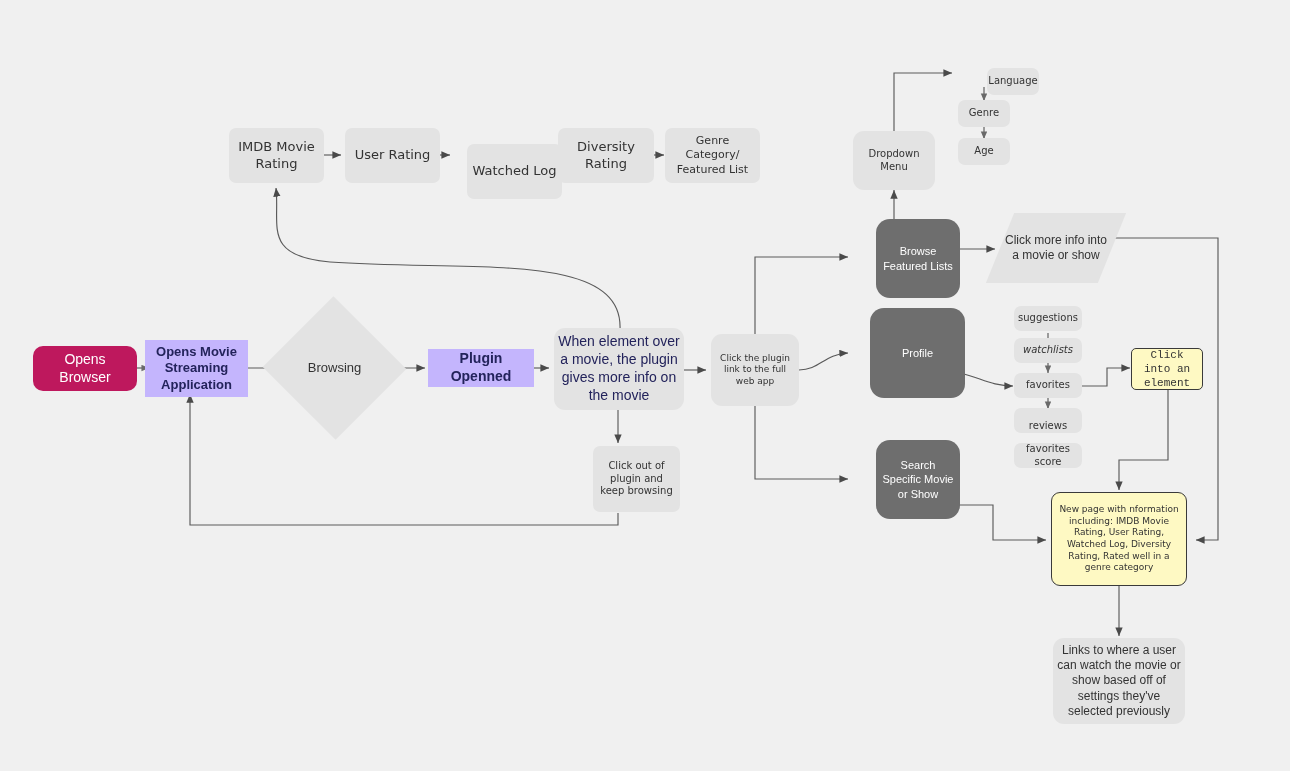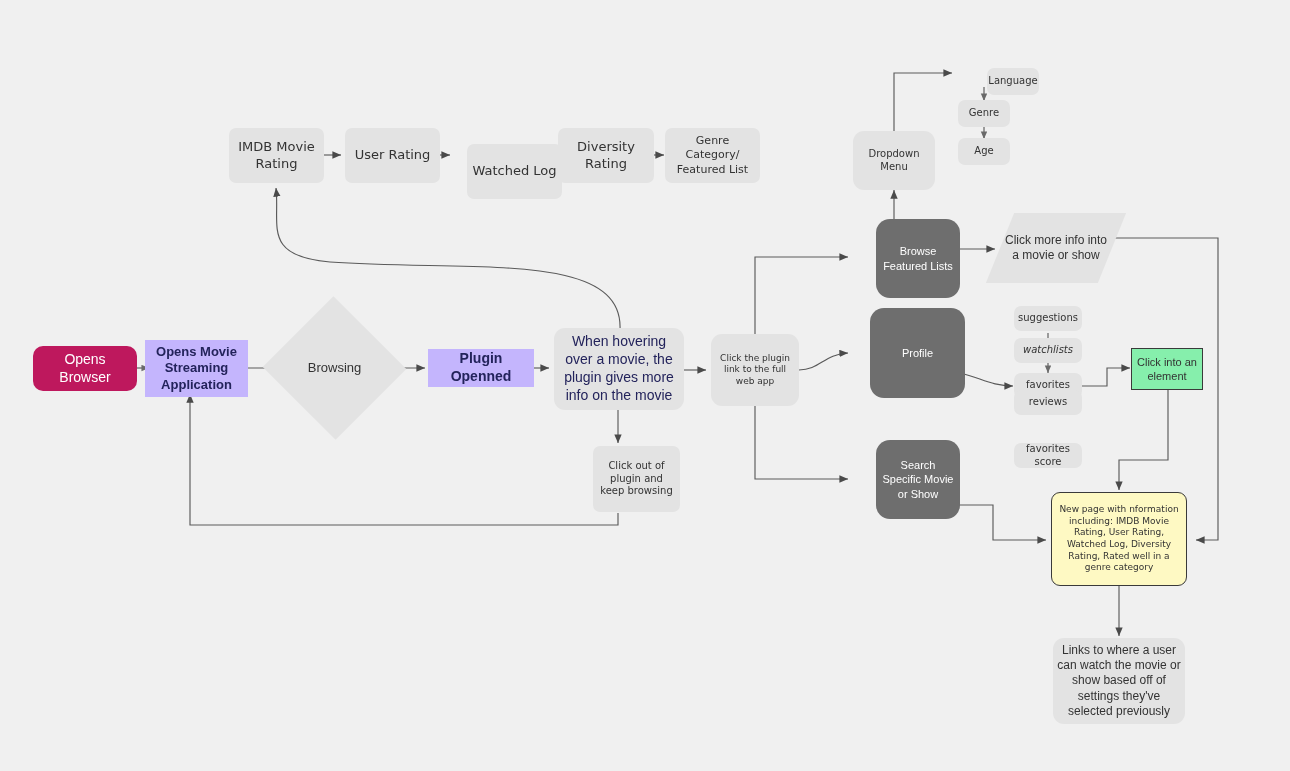--- a/index.html
+++ b/index.html
@@ -22,21 +22,21 @@
     color:#333333;
     z-index:2;
   }
   .node span{display:block;padding:0 4px;}
 
   
   .light       {background:#e3e3e3;border-radius:7px;}
   .light-sharp {background:#c4b5fd;border-radius:0;font-weight:bold;}
   .dark        {background:#be185d;color:#ffffff;border-radius:10px;}
   .gray        {background:#6e6e6e;color:#ffffff;border-radius:14px;margin-left:22px;}
-  .outline     {background:#86efac;border:1.4px solid #3a3a3a;border-radius:0;}
+  .outline     {background:#fef9c3;border:1.4px solid #3a3a3a;border-radius:5px;font-family:Liberation Mono, monospace;}
   .outline-white{background:#fef9c3;border:1.4px solid #3a3a3a;border-radius:9px;}
   .navy        {color:#23235b;}
   .diamond     {background:transparent;}
   .diamond .dshape{
     position:absolute;left:0;top:0;width:100%;height:100%;
     background:#e3e3e3;
     transform:rotate(45deg);
     transform-origin:center;
     z-index:-1;
   }
@@ -137,21 +137,21 @@
   <div class="node diamond t13" style="left:283px;top:318px;width:103px;height:100px;">
     <i class="dshape"></i>
     <span>Browsing</span>
   </div>
 
   <div class="node light-sharp navy t14" style="left:428px;top:349px;width:106px;height:38px;">
     <span>Plugin Openned</span>
   </div>
 
   <div class="node light navy t14" style="left:554px;top:328px;width:130px;height:82px;border-radius:11px;">
-    <span>When hovering over a movie, the plugin gives more info on the movie</span>
+    <span>When element over a movie, the plugin gives more info on the movie</span>
   </div>
 
   <div class="node light t9 thin-font" style="left:711px;top:334px;width:88px;height:72px;border-radius:11px;">
     <span>Click the plugin link to the full web app</span>
   </div>
 
   <div class="node light t10 thin-font" style="left:575px;top:446px;width:87px;height:66px;margin-left:18px;">
     <span>Click out of plugin and keep browsing</span>
   </div>
 
@@ -201,21 +201,21 @@
 
   <div class="node light t10 thin-font" style="left:1014px;top:306px;width:68px;height:25px;">
     <span>suggestions</span>
   </div>
   <div class="node light t10 thin-font" style="left:1014px;top:338px;width:68px;height:25px;font-style:italic;">
     <span>watchlists</span>
   </div>
   <div class="node light t10 thin-font" style="left:1014px;top:373px;width:68px;height:25px;">
     <span>favorites</span>
   </div>
-  <div class="node light t10 thin-font" style="left:1014px;top:390px;width:68px;height:25px;">
+  <div class="node light t10 thin-font" style="left:1014px;top:408px;width:68px;height:25px;align-items:flex-end;">
     <span>reviews</span>
   </div>
   <div class="node light t10 thin-font" style="left:1014px;top:443px;width:68px;height:25px;">
     <span>favorites score</span>
   </div>
 
   <div class="node outline t11" style="left:1131px;top:348px;width:72px;height:42px;">
     <span>Click into an element</span>
   </div>
 

